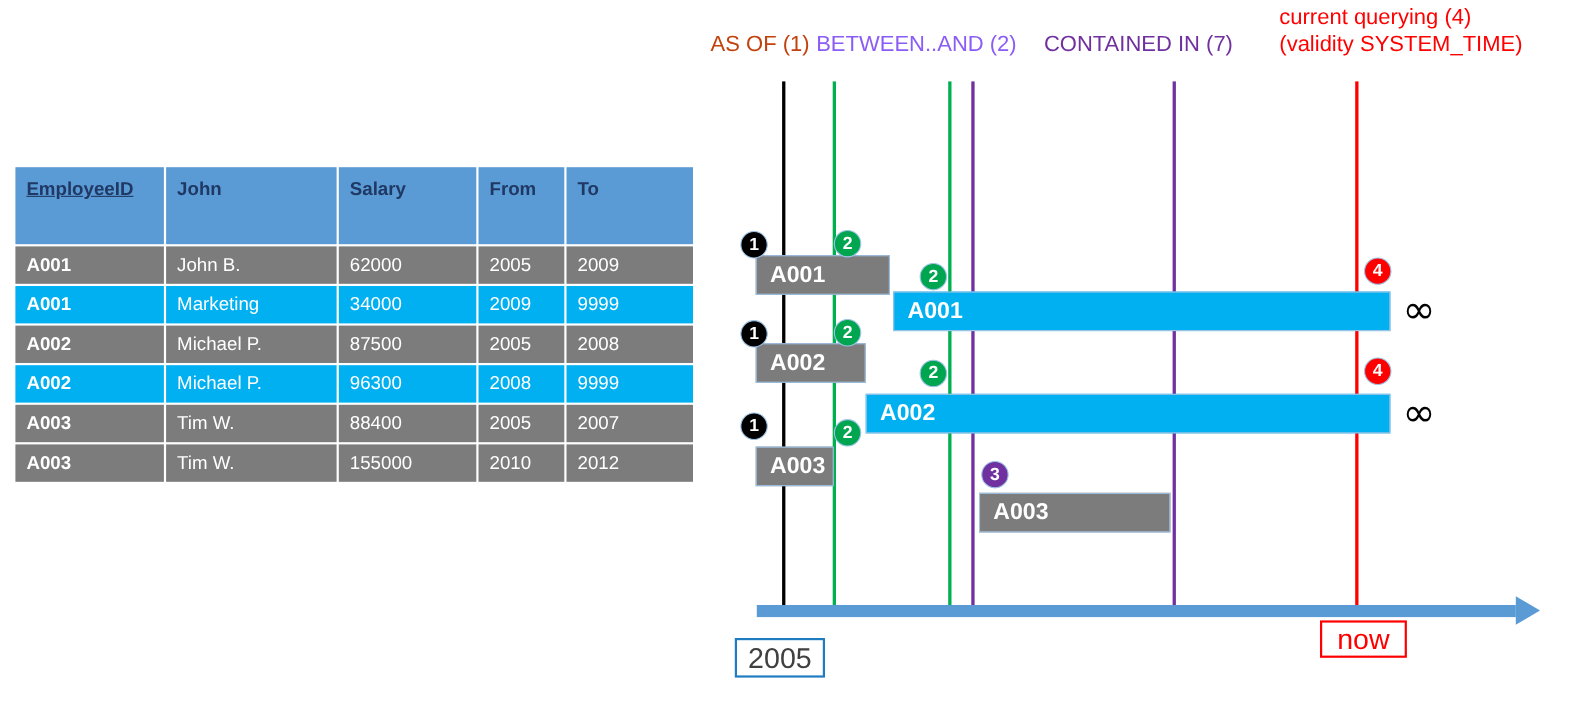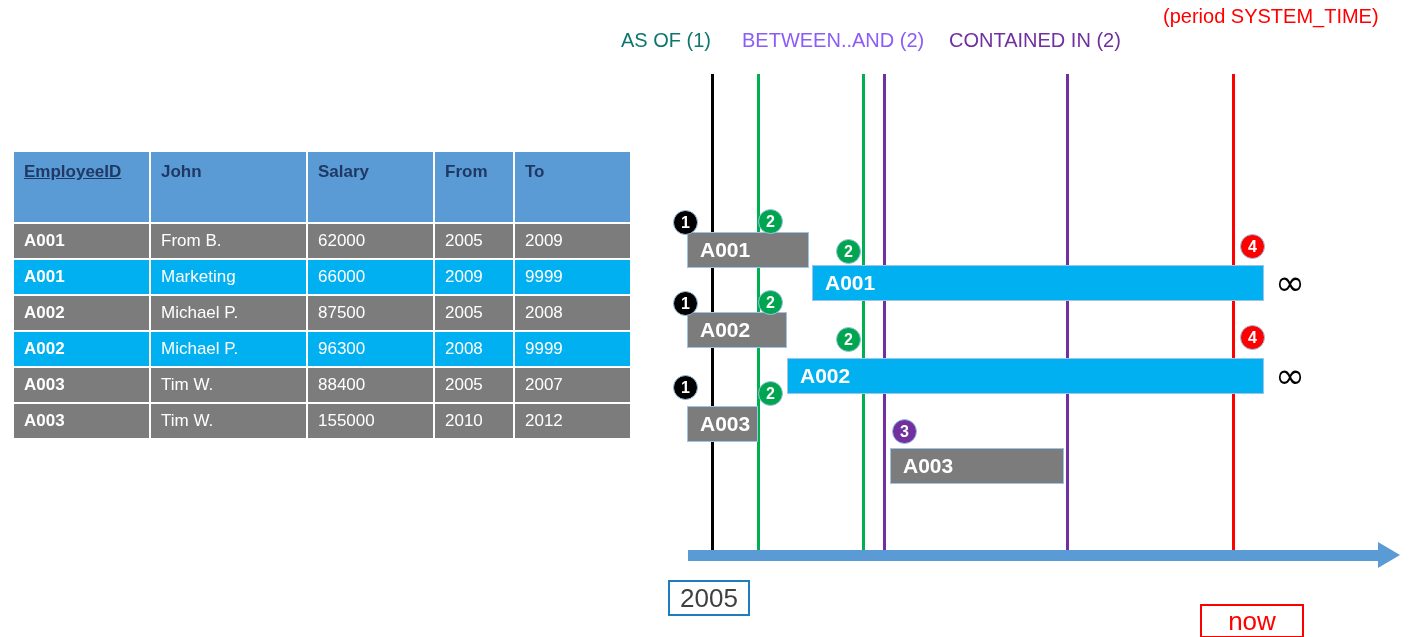--- a/index.html
+++ b/index.html
@@ -16,21 +16,21 @@
   .tbl td{height:34px;font-size:17px;color:#ffffff;padding:0 0 0 10px;vertical-align:middle;}
   .tbl tr.gray td{background:#7C7C7C;}
   .tbl tr.cyan td{background:#00B0F0;}
   .tbl td.idcell{font-weight:bold;}
   .w1{width:125px;}.w2{width:145px;}.w3{width:115px;}.w4{width:68px;}.w5{width:105px;}
 
   
   .diagram{position:absolute;left:0;top:0;width:1428px;height:637px;}
 
   .legend{position:absolute;top:0;white-space:nowrap;font-size:20px;line-height:24px;}
-  .lg1{left:621px;top:28px;color:#0f766e;}
+  .lg1{left:646px;top:28px;color:#c2410c;}
   .lg2{left:742px;top:28px;color:#8b5cf6;}
   .lg3{left:949px;top:28px;color:#7030A0;}
   .lg4{left:1163px;top:4px;color:#FF0000;text-align:left;}
 
   .vline{position:absolute;width:3px;top:74px;height:485px;}
   .vl-black{background:#000000;}
   .vl-green{background:#00B050;}
   .vl-purple{background:#7030A0;}
   .vl-red{background:#FF0000;}
 
@@ -75,29 +75,29 @@
         <th class="first w1">EmployeeID</th>
         <th class="w2">John</th>
         <th class="w3">Salary</th>
         <th class="w4">From</th>
         <th class="w5">To</th>
       </tr>
     </thead>
     <tbody>
         <tr class="gray">
           <td class="w1 idcell">A001</td>
-          <td class="w2">From  B.</td>
+          <td class="w2">John  B.</td>
           <td class="w3">62000</td>
           <td class="w4">2005</td>
           <td class="w5">2009</td>
         </tr>
         <tr class="cyan">
           <td class="w1 idcell">A001</td>
           <td class="w2">Marketing</td>
-          <td class="w3">66000</td>
+          <td class="w3">34000</td>
           <td class="w4">2009</td>
           <td class="w5">9999</td>
         </tr>
         <tr class="gray">
           <td class="w1 idcell">A002</td>
           <td class="w2">Michael P.</td>
           <td class="w3">87500</td>
           <td class="w4">2005</td>
           <td class="w5">2008</td>
         </tr>
@@ -122,23 +122,24 @@
           <td class="w4">2010</td>
           <td class="w5">2012</td>
         </tr>
       </tbody>
   </table>
 
   <div class="diagram">
 
     <div class="legend lg1">AS OF (1)</div>
     <div class="legend lg2">BETWEEN..AND (2)</div>
-    <div class="legend lg3">CONTAINED IN (2)</div>
+    <div class="legend lg3">CONTAINED IN (7)</div>
     <div class="legend lg4">
-      <div>(period SYSTEM_TIME)</div>
+      <div>current querying (4)</div>
+      <div>(validity SYSTEM_TIME)</div>
     </div>
 
     <div id="vlines-host">
         <div class="vline vl-black" style="left: 711px;"></div>
         <div class="vline vl-green" style="left: 757px;"></div>
         <div class="vline vl-green" style="left: 862px;"></div>
         <div class="vline vl-purple" style="left: 883px;"></div>
         <div class="vline vl-purple" style="left: 1066px;"></div>
         <div class="vline vl-red" style="left: 1232px;"></div>
       </div>
@@ -166,15 +167,15 @@
         <div class="badge b-purple" style="left: 892px; top: 419px;">3</div>
         <div class="badge b-red" style="left: 1240px; top: 234px;">4</div>
         <div class="badge b-red" style="left: 1240px; top: 325px;">4</div>
       </div>
     <div id="inf-host">
         <div class="inf" style="left: 1275px; top: 265px;">∞</div>
         <div class="inf" style="left: 1275px; top: 358px;">∞</div>
       </div>
 
     <div class="tagbox tag-2005" style="left:668px;top:580px;width:82px;height:36px;">2005</div>
-    <div class="tagbox tag-now" style="left:1200px;top:604px;width:104px;height:34px;">now</div>
+    <div class="tagbox tag-now" style="left:1200px;top:564px;width:79px;height:34px;">now</div>
   </div>
 </div>
 
 </body></html>

